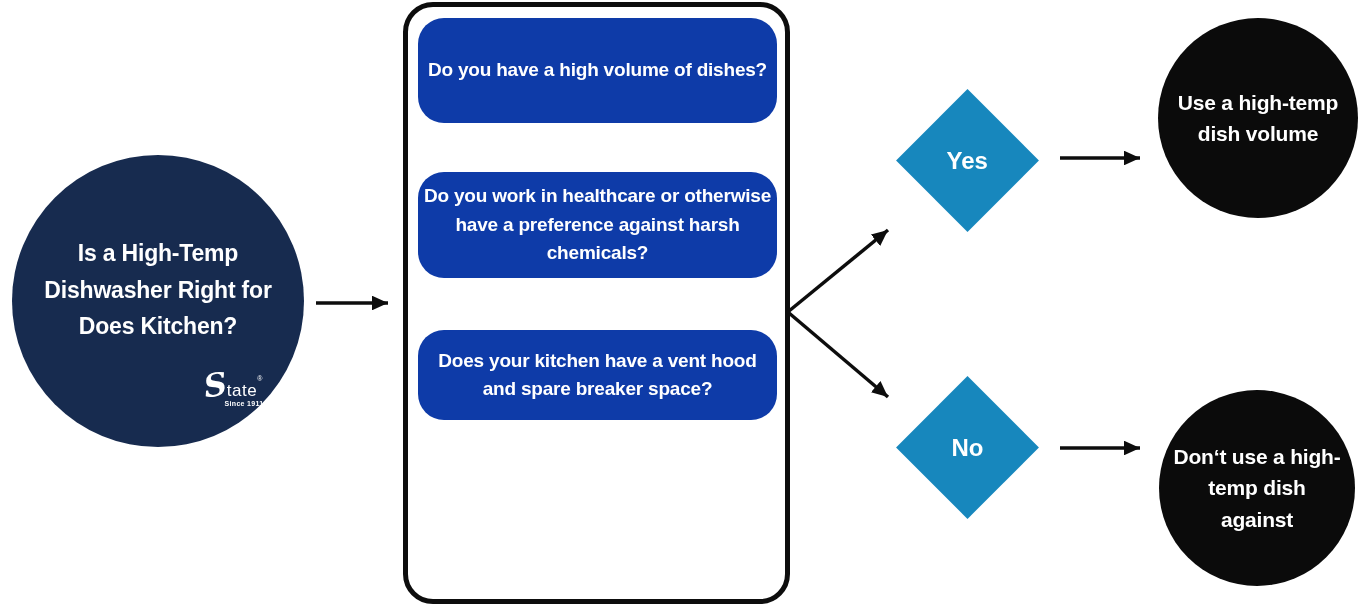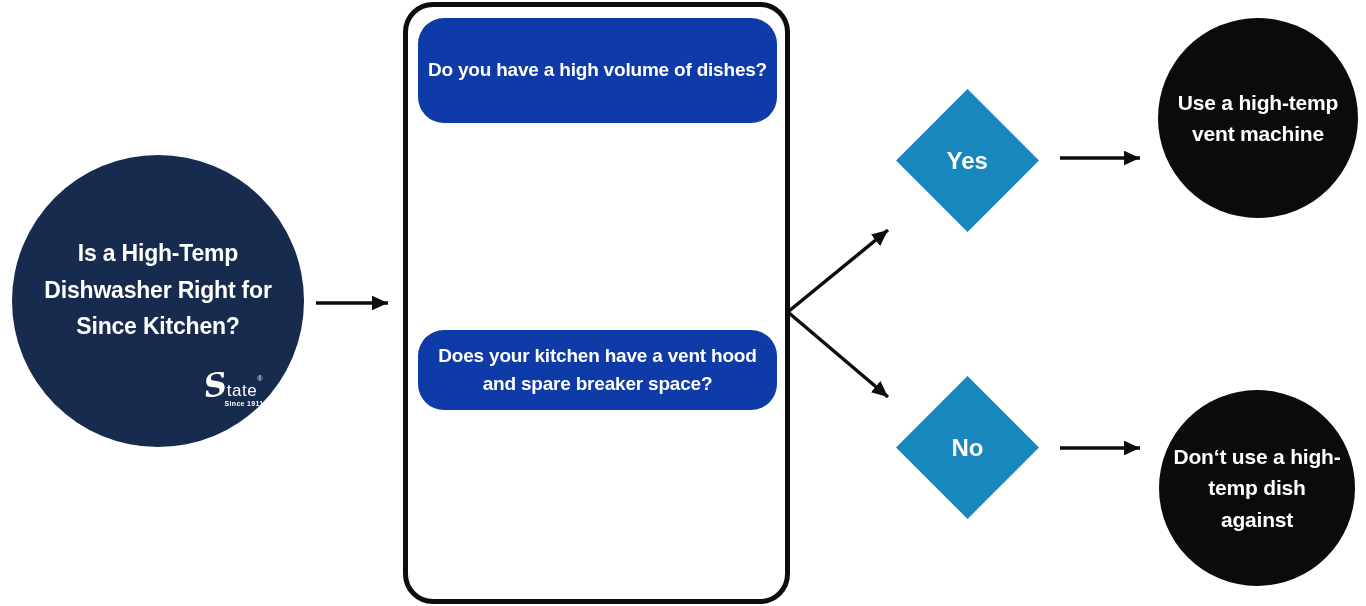--- a/index.html
+++ b/index.html
@@ -117,21 +117,21 @@
     line-height: 1.5;
     letter-spacing: -0.2px;
     text-align: center;
     display: flex;
     align-items: center;
     justify-content: center;
     padding: 0 4px;
   }
   .qbox-1 { top: 11px; }
   .qbox-2 { top: 165px; height: 106px; }
-  .qbox-3 { top: 323px; height: 80px; }
+  .qbox-3 { top: 323px; height: 90px; }
   .qbox-4 { top: 477px; height: 107px; }
 
   
   .diamond {
     position: absolute;
     width: 101px; height: 101px;
     background: var(--c-teal, #1787bd);
     transform: rotate(45deg);
     display: flex;
     align-items: center;
@@ -179,43 +179,44 @@
       </marker>
     </defs>
     <line class="arrow-line" x1="316" y1="303" x2="388" y2="303" marker-end="url(#ah)"></line>
     <line class="arrow-line" x1="789" y1="311" x2="888" y2="230" marker-end="url(#ah)"></line>
     <line class="arrow-line" x1="789" y1="313" x2="888" y2="397" marker-end="url(#ah)"></line>
     <line class="arrow-line" x1="1060" y1="158" x2="1140" y2="158" marker-end="url(#ah)"></line>
     <line class="arrow-line" x1="1060" y1="448" x2="1140" y2="448" marker-end="url(#ah)"></line>
   </svg>
 
   <div class="start-circle">
-    <div class="start-text">Is a High-Temp Dishwasher Right for Since Kitchen?</div>
+    <div class="start-text">Is a High-Temp Dishwasher Right for Does Kitchen?</div>
     <div class="logo">
       <div class="logo-row">
         <span class="logo-s">S</span>
         <span class="logo-rest">tate</span>
         <span class="logo-reg">®</span>
       </div>
       <div class="logo-tagline">Since 1911</div>
     </div>
   </div>
 
   <div class="panel">
     <div class="qbox qbox-1">Do you have a high volume of dishes?</div>
+    <div class="qbox qbox-2">Do you work in healthcare or otherwise have a preference against harsh chemicals?</div>
     <div class="qbox qbox-3">Does your kitchen have a vent hood and spare breaker space?</div>
   </div>
 
   <div class="diamond diamond-yes">
     <span class="diamond-label">Yes</span>
   </div>
   <div class="diamond diamond-no">
     <span class="diamond-label">No</span>
   </div>
 
   <div class="outcome outcome-1">
-    <div class="outcome-text">Use a high-temp vent machine</div>
+    <div class="outcome-text">Use a high-temp dish volume</div>
   </div>
   <div class="outcome outcome-2">
     <div class="outcome-text">Don‘t use a high-temp dish against</div>
   </div>
 
 </div>
 
 </body></html>

